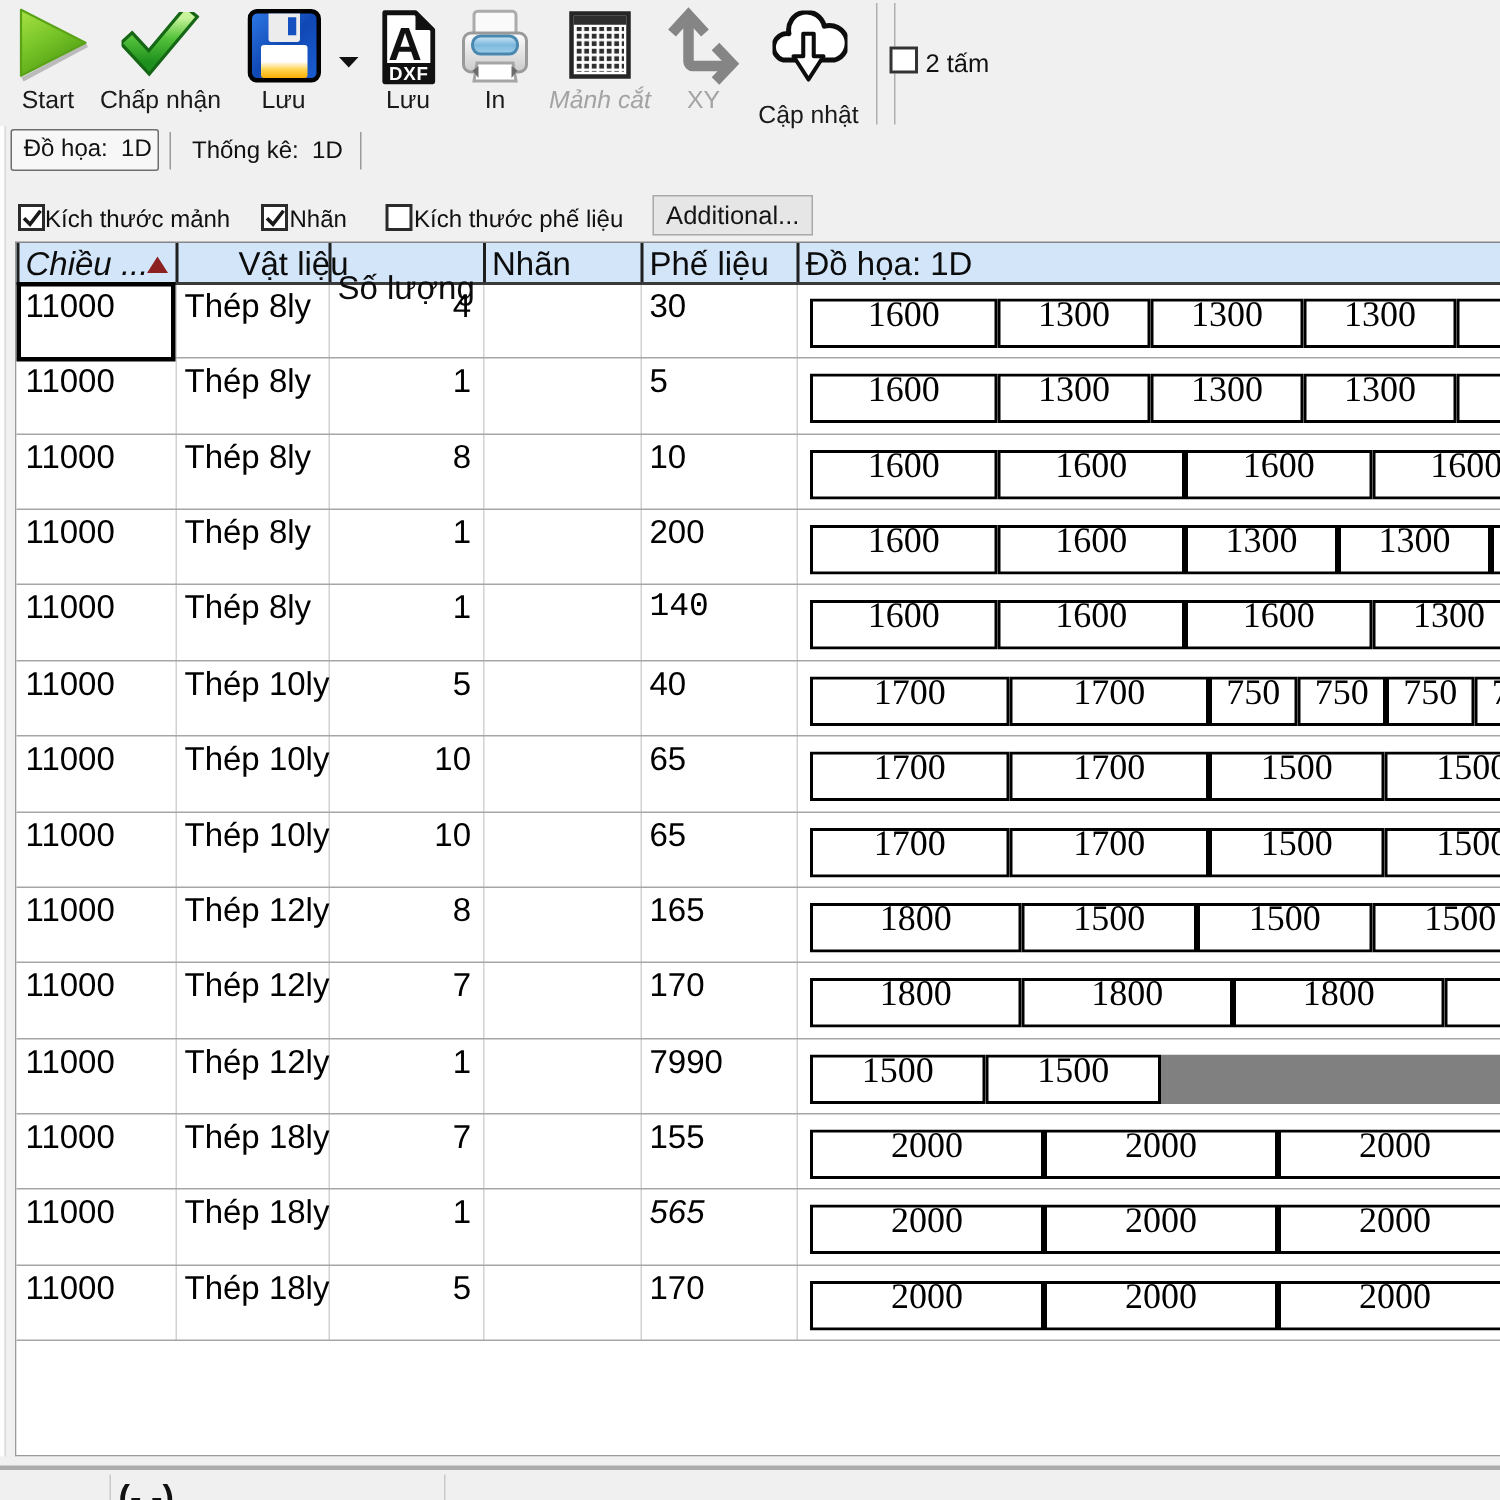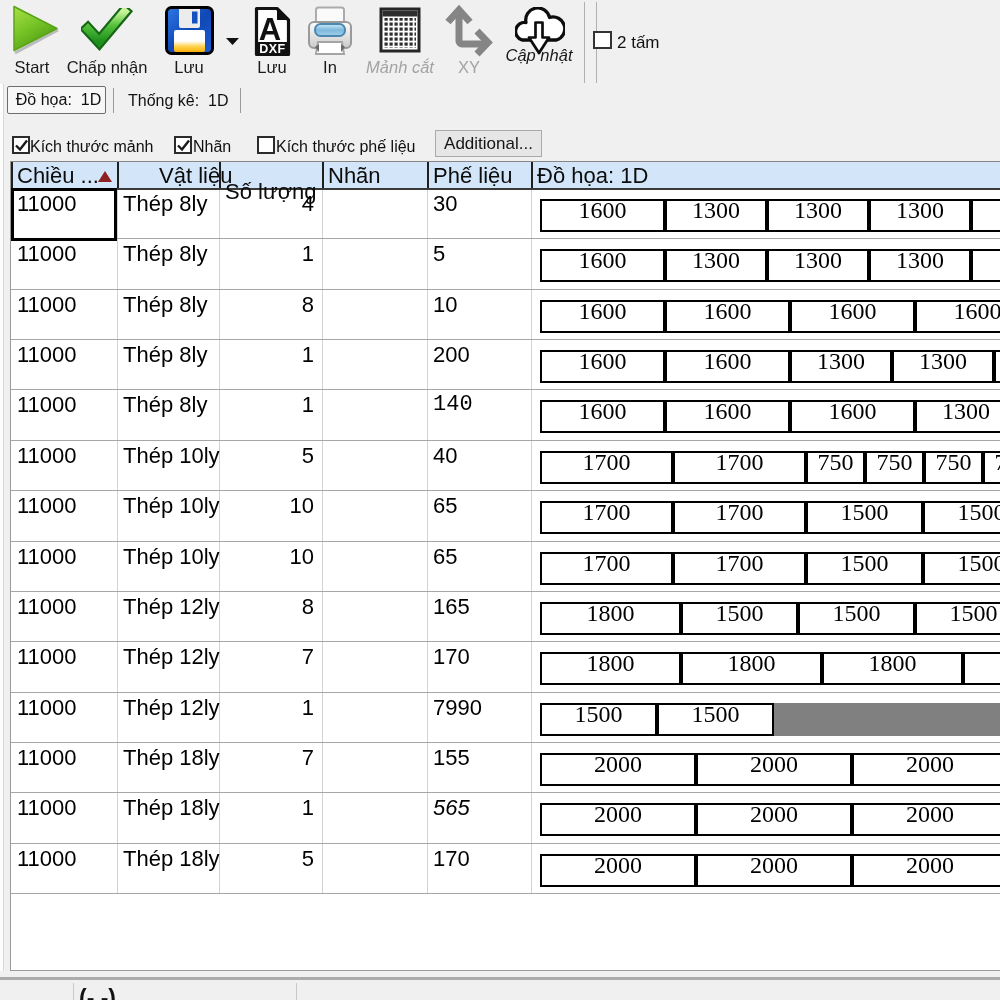--- a/index.html
+++ b/index.html
@@ -108,21 +108,21 @@
 <path d="M15 10 V37 a3 3 0 0 0 3 3 H41"></path>
 <path d="M4 18 L15 6 L26 18"></path>
 <path d="M33 27 L44 38.5 L33 50"></path>
 </g>
 </svg>
 <div class="tlabel dis" style="left:439px;top:58px;width:60px;">XY</div>
 <svg class="abs" style="left:515px;top:7px" width="50" height="52" viewBox="0 0 50 52">
 <path d="M7 33 A9 9 0 0 1 11 15.5 A12 12 0 0 1 34.5 10.5 A9.5 9.5 0 0 1 41.5 33 Z" fill="#ffffff" stroke="#0d0d0d" stroke-width="3.3" stroke-linejoin="round"></path>
 <path d="M20.5 15.5 h7 v15 h6.5 L24 46 L14 30.5 h6.5 Z" fill="#ffffff" stroke="#0d0d0d" stroke-width="2.7" stroke-linejoin="round"></path>
 </svg>
-<div class="tlabel" style="left:504px;top:46px;width:70px;font-style:italic;">Cập nhật</div>
+<div class="tlabel" style="left:504px;top:68px;width:70px;">Cập nhật</div>
 <div class="abs" style="left:584px;top:2px;width:1px;height:81px;background:#b0b0b0;"></div>
 <div class="abs" style="left:596px;top:2px;width:1px;height:81px;background:#b0b0b0;"></div>
 <div class="abs" style="left:593px;top:31px;width:19px;height:18px;background:#fff;border:2px solid #333;box-sizing:border-box;"></div>
 <div class="abs" style="left:617px;top:33px;font-size:17px;color:#111;">2 tấm</div>
 <div class="abs" style="left:7px;top:86px;width:99px;height:28px;background:#f7f7f7;border:1px solid #6e6e6e;border-radius:2px;box-sizing:border-box;font-size:16px;color:#111;text-align:center;line-height:26px;text-indent:4px;">Đồ họa:&nbsp; 1D</div>
 <div class="abs" style="left:113px;top:88px;width:1px;height:25px;background:#9a9a9a;"></div>
 <div class="abs" style="left:128px;top:92px;font-size:16px;color:#111;">Thống kê:&nbsp; 1D</div>
 <div class="abs" style="left:240px;top:88px;width:1px;height:25px;background:#9a9a9a;"></div>
 <div class="abs" style="left:0;top:84px;width:3px;height:896px;background:#fdfdfd;"></div>
 <div class="abs" style="left:3px;top:84px;width:1px;height:896px;background:#d9d9d9;"></div>
@@ -143,21 +143,21 @@
 <div class="abs" style="left:10px;top:161px;width:1px;height:810px;background:#9a9a9a;"></div>
 <div class="abs" style="left:10px;top:970px;width:990px;height:1px;background:#9a9a9a;"></div>
 <div class="abs" style="left:11px;top:162px;width:989px;height:808px;background:#ffffff;"></div>
 <div class="abs" style="left:11px;top:162px;width:989px;height:26px;background:#d3e5f8;border-bottom:2px solid #3a3a3a;box-sizing:content-box;"></div>
 <div class="abs" style="left:11px;top:162px;width:2px;height:26px;background:#1f1f1f;"></div>
 <div class="abs" style="left:117px;top:162px;width:2px;height:26px;background:#1f1f1f;"></div>
 <div class="abs" style="left:219px;top:162px;width:2px;height:26px;background:#1f1f1f;"></div>
 <div class="abs" style="left:322px;top:162px;width:2px;height:26px;background:#1f1f1f;"></div>
 <div class="abs" style="left:427px;top:162px;width:2px;height:26px;background:#1f1f1f;"></div>
 <div class="abs" style="left:531px;top:162px;width:2px;height:26px;background:#1f1f1f;"></div>
-<div class="hcell" style="left:17px;top:162.5px;">Chiều ...</div>
+<div class="hcell" style="left:17px;top:162.5px;font-style:italic;">Chiều ...</div>
 <div class="abs" style="left:98px;top:171px;width:0;height:0;border-left:7px solid transparent;border-right:7px solid transparent;border-bottom:11px solid #8d2020;"></div>
 <div class="hcell" style="left:123px;top:162.5px;margin-left:36px;">Vật liệu</div>
 <div class="hcell" style="left:225px;top:179px;">Số lượng</div>
 <div class="hcell" style="left:328px;top:162.5px;">Nhãn</div>
 <div class="hcell" style="left:433px;top:162.5px;">Phế liệu</div>
 <div class="hcell" style="left:537px;top:162.5px;">Đồ họa: 1D</div>
 <div class="abs" style="left:117px;top:190px;width:1px;height:704px;background:#d2d2d2;"></div>
 <div class="abs" style="left:219px;top:190px;width:1px;height:704px;background:#d2d2d2;"></div>
 <div class="abs" style="left:322px;top:190px;width:1px;height:704px;background:#d2d2d2;"></div>
 <div class="abs" style="left:427px;top:190px;width:1px;height:704px;background:#d2d2d2;"></div>

